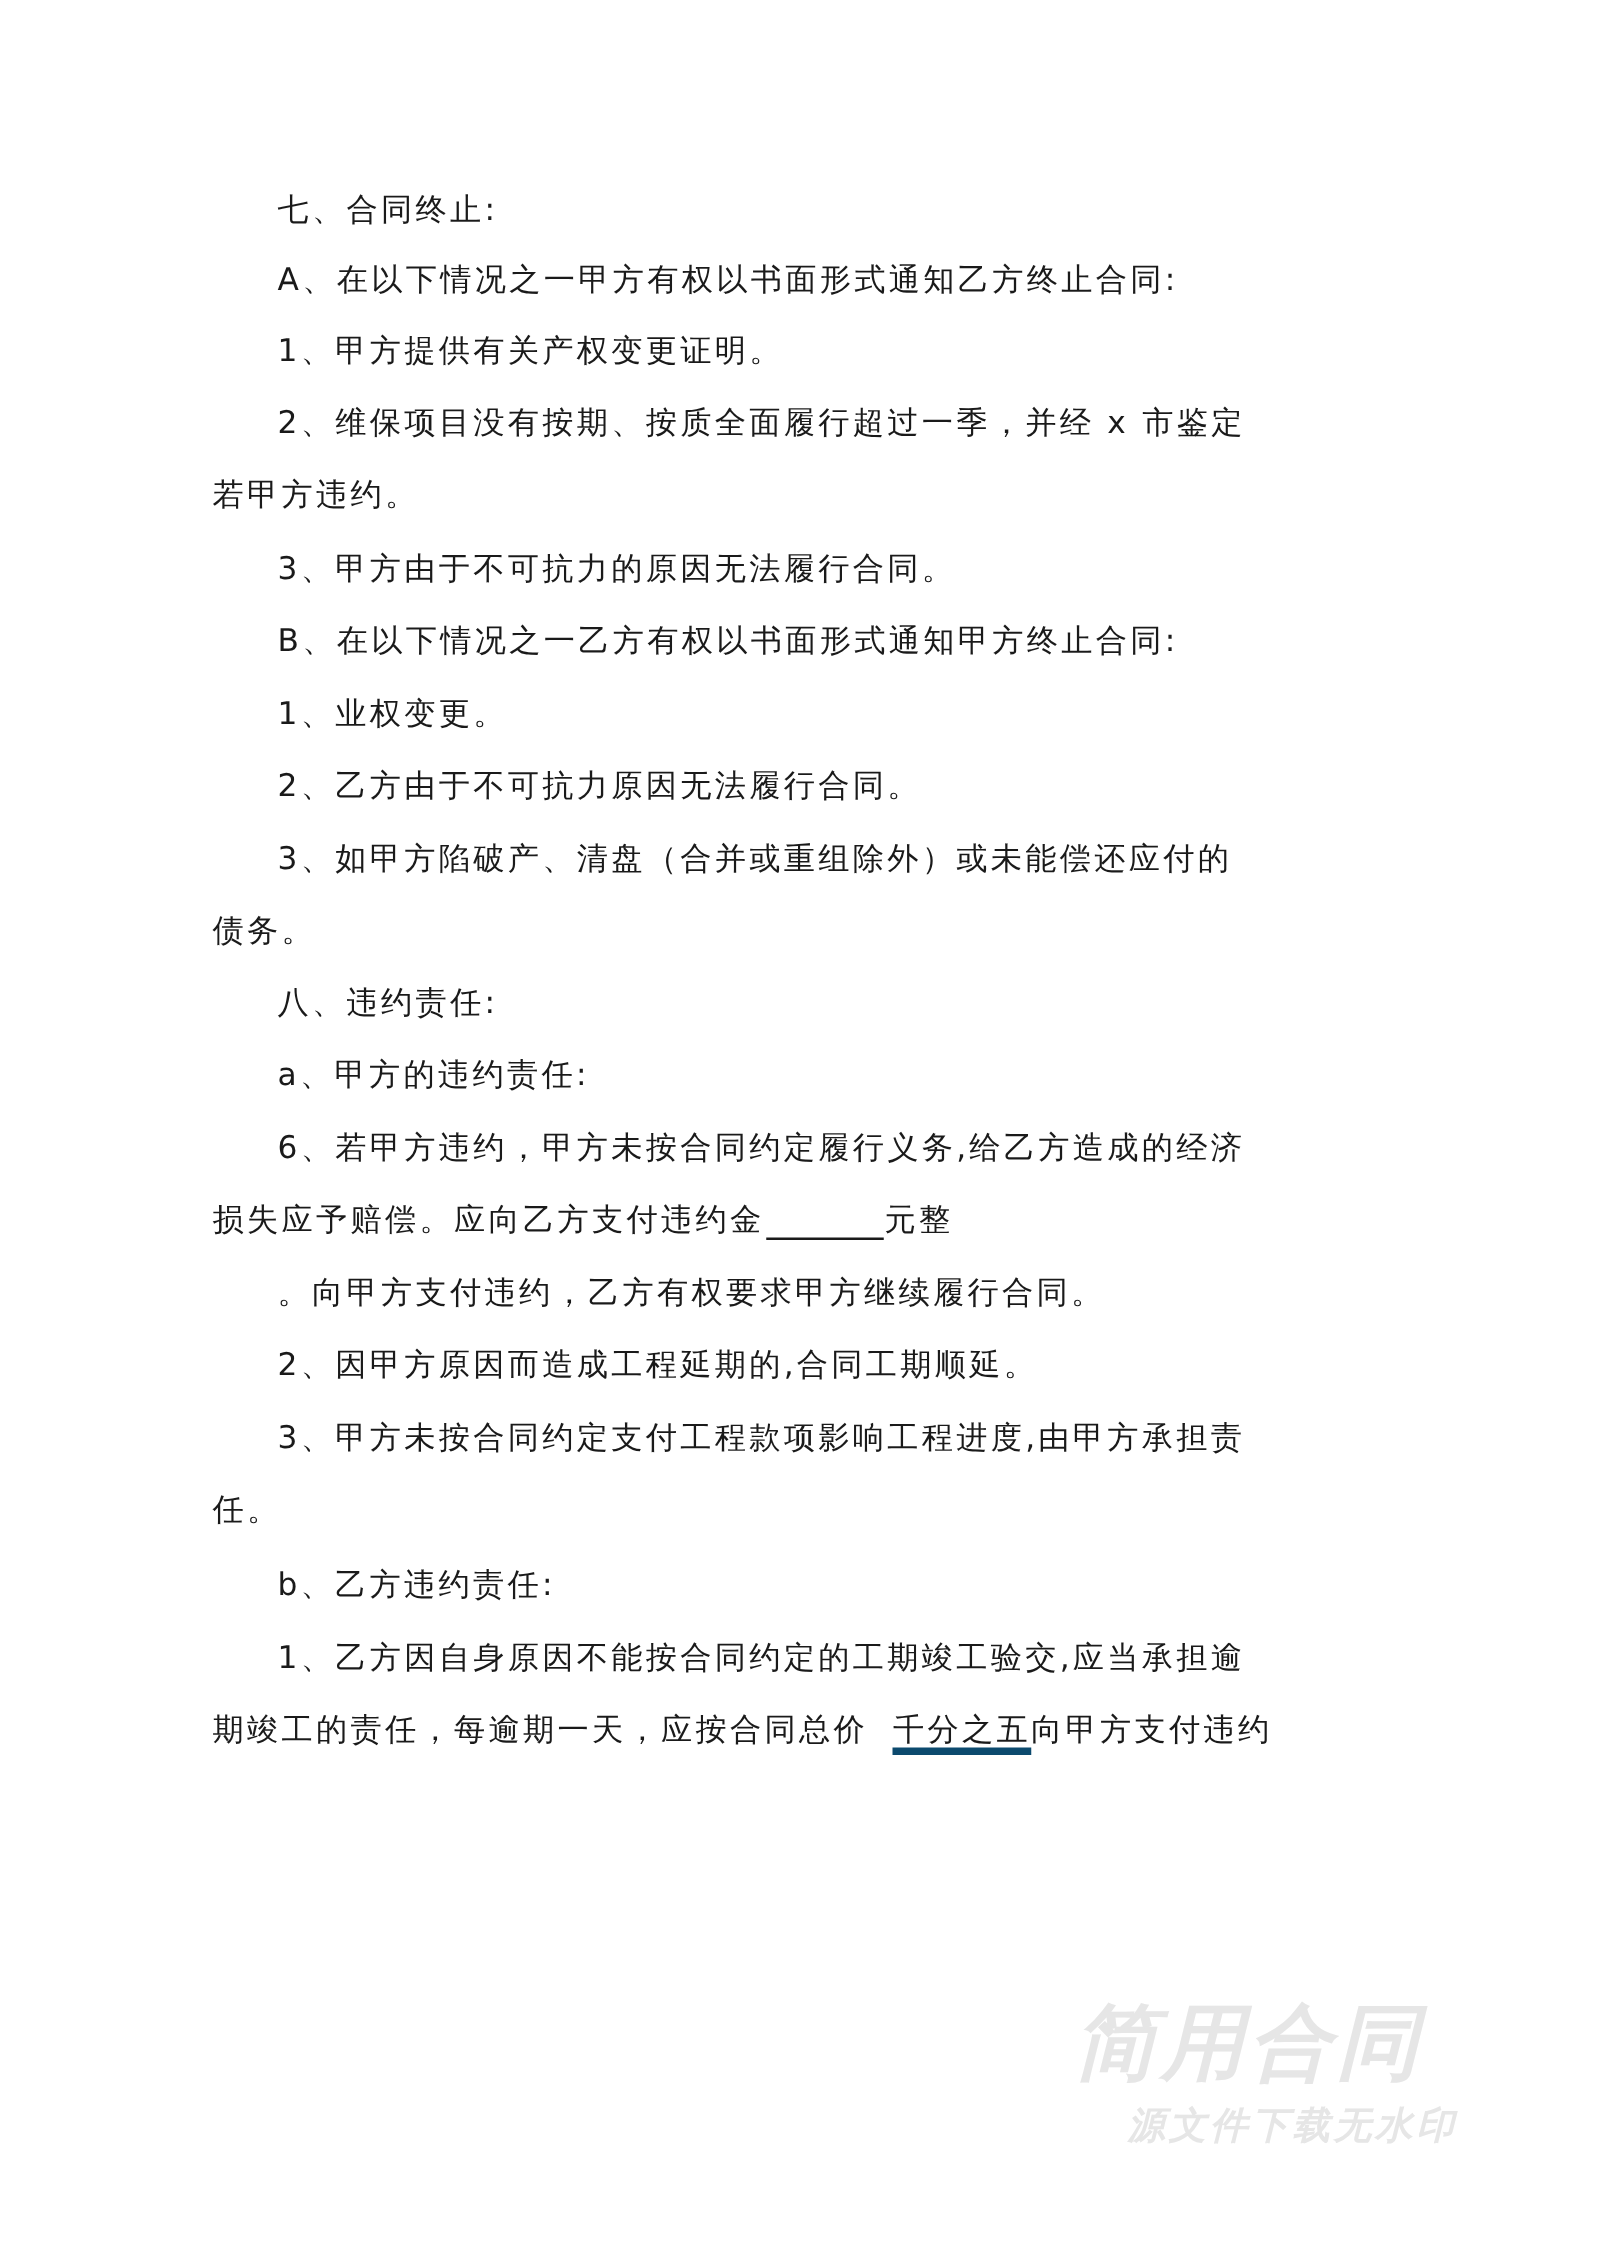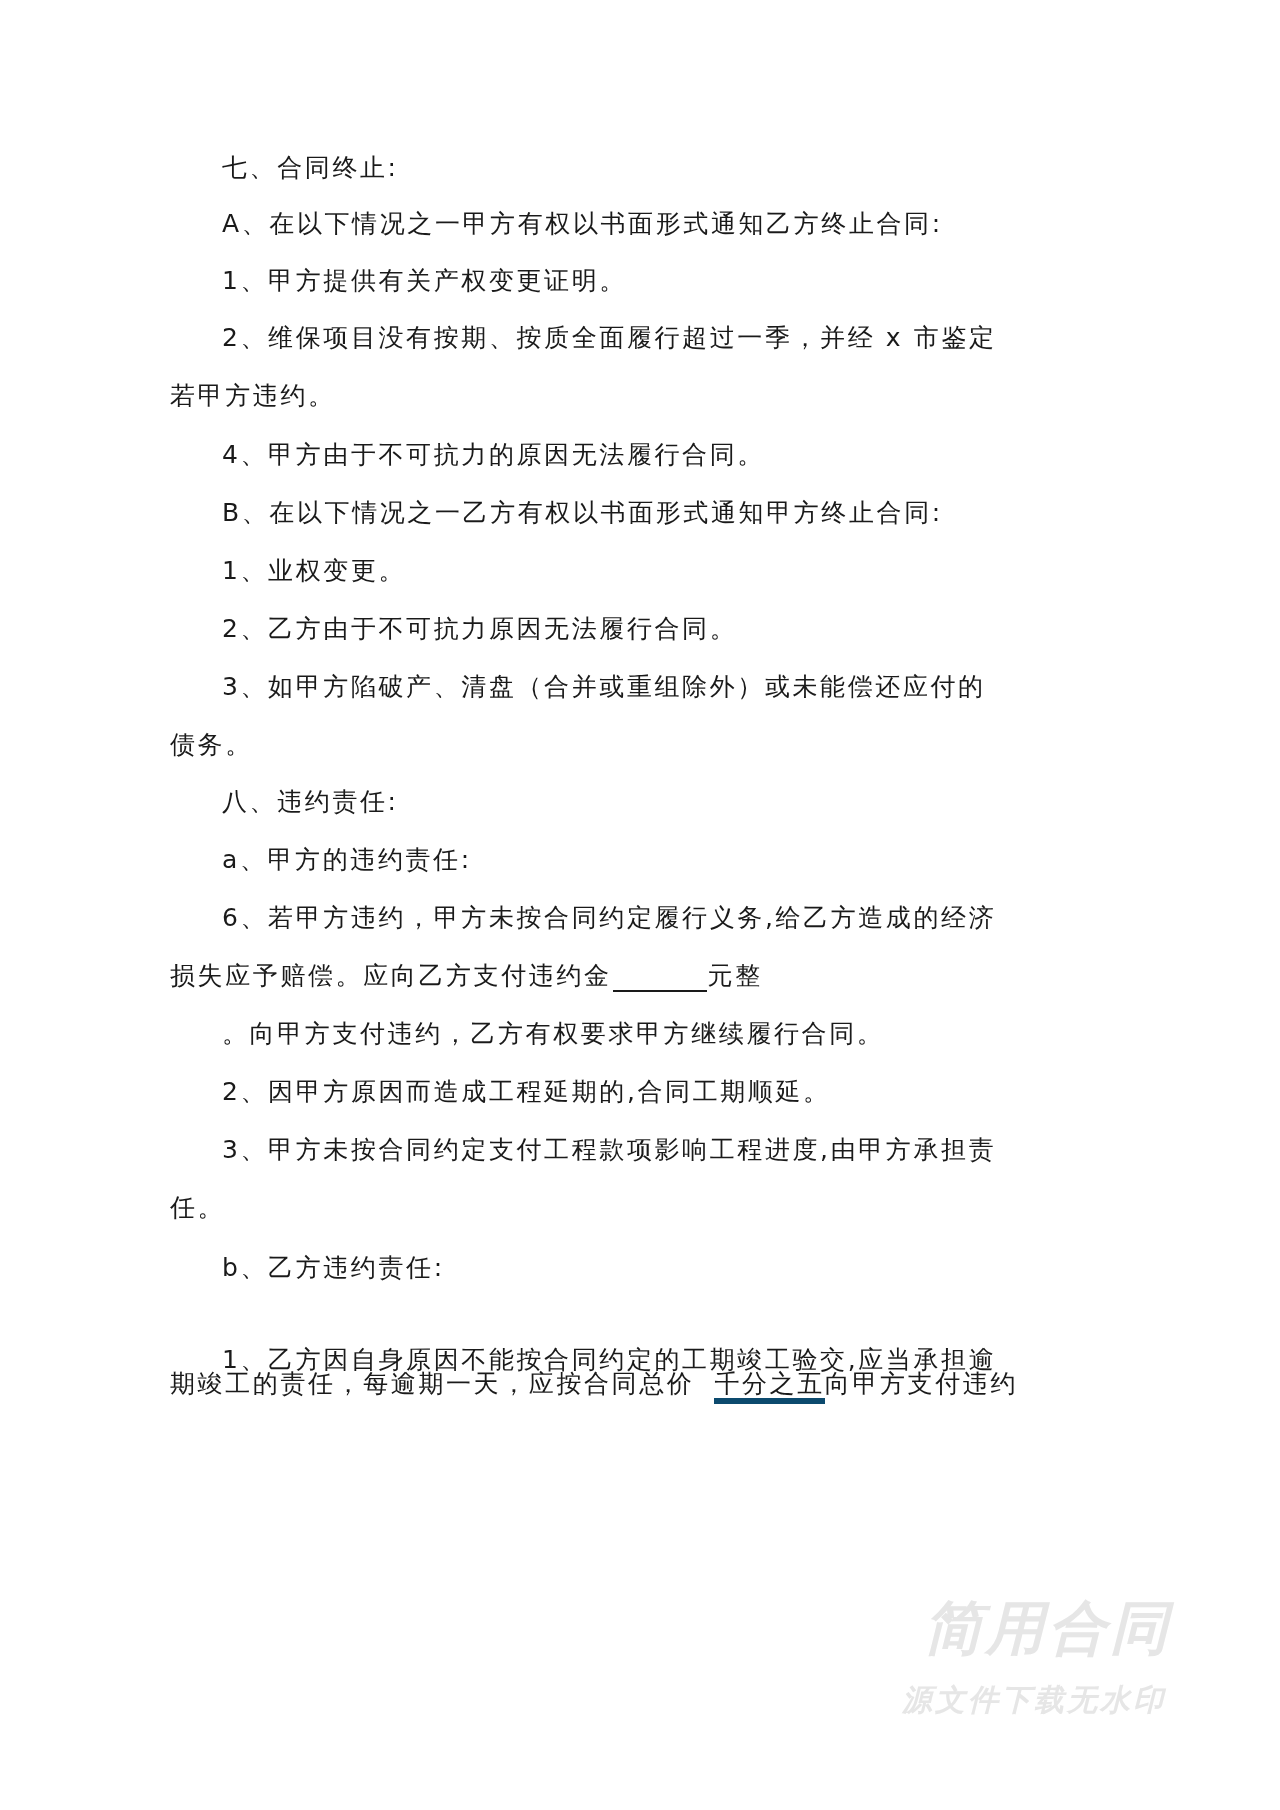--- a/index.html
+++ b/index.html
@@ -30,53 +30,53 @@
   .ul { border-bottom: 6px solid #0c4a6e; margin-left: 20px; }
   .wm {
     position: absolute;
     font-family: "DejaVu Sans", sans-serif;
     font-weight: bold;
     font-style: italic;
     color: #e6e6e6;
     white-space: nowrap;
     user-select: none;
   }
-  .wm-main { left: 924px; top: 1590px; font-size: 58px; letter-spacing: 4px; }
+  .wm-main { left: 859px; top: 1590px; font-size: 66px; letter-spacing: 4px; }
   .wm-sub { left: 882px; top: 1680px; font-size: 30px; letter-spacing: 3px; margin-left: 20px; }
 </style>
 </head>
 <body>
 
 <div class="page">
 
   <div class="line indent" style="top:152px">七、合同终止:</div>
   <div class="line indent" style="top:208px">A、在以下情况之一甲方有权以书面形式通知乙方终止合同:</div>
   <div class="line indent" style="top:265px">1、甲方提供有关产权变更证明。</div>
   <div class="line indent" style="top:322px">2、维保项目没有按期、按质全面履行超过一季，并经 x 市鉴定</div>
   <div class="line" style="top:380px">若甲方违约。</div>
-  <div class="line indent" style="top:439px">4、甲方由于不可抗力的原因无法履行合同。</div>
+  <div class="line indent" style="top:439px">3、甲方由于不可抗力的原因无法履行合同。</div>
   <div class="line indent" style="top:497px">B、在以下情况之一乙方有权以书面形式通知甲方终止合同:</div>
   <div class="line indent" style="top:555px">1、业权变更。</div>
   <div class="line indent" style="top:613px">2、乙方由于不可抗力原因无法履行合同。</div>
   <div class="line indent" style="top:671px">3、如甲方陷破产、清盘（合并或重组除外）或未能偿还应付的</div>
   <div class="line" style="top:729px">债务。</div>
   <div class="line indent" style="top:786px">八、违约责任:</div>
   <div class="line indent" style="top:844px">a、甲方的违约责任:</div>
   <div class="line indent" style="top:902px">6、若甲方违约，甲方未按合同约定履行义务,给乙方造成的经济</div>
 
   <div class="line" style="top:960px">
     <span>损失应予赔偿。应向乙方支付违约金</span><span class="blank" style="width:94px"></span><span>元整</span>
   </div>
 
   <div class="line indent" style="top:1018px">。向甲方支付违约，乙方有权要求甲方继续履行合同。</div>
   <div class="line indent" style="top:1076px">2、因甲方原因而造成工程延期的,合同工期顺延。</div>
   <div class="line indent" style="top:1134px">3、甲方未按合同约定支付工程款项影响工程进度,由甲方承担责</div>
   <div class="line" style="top:1192px">任。</div>
   <div class="line indent" style="top:1252px">b、乙方违约责任:</div>
-  <div class="line indent" style="top:1344px">1、乙方因自身原因不能按合同约定的工期竣工验交,应当承担逾</div>
+  <div class="line indent" style="top:1310px">1、乙方因自身原因不能按合同约定的工期竣工验交,应当承担逾</div>
 
   <div class="line" style="top:1368px">
     <span>期竣工的责任，每逾期一天，应按合同总价</span><span class="ul">千分之五</span><span>向甲方支付违约</span>
   </div>
 
   <div class="wm wm-main">简用合同</div>
   <div class="wm wm-sub">源文件下载无水印</div>
 </div>
 
 </body></html>

